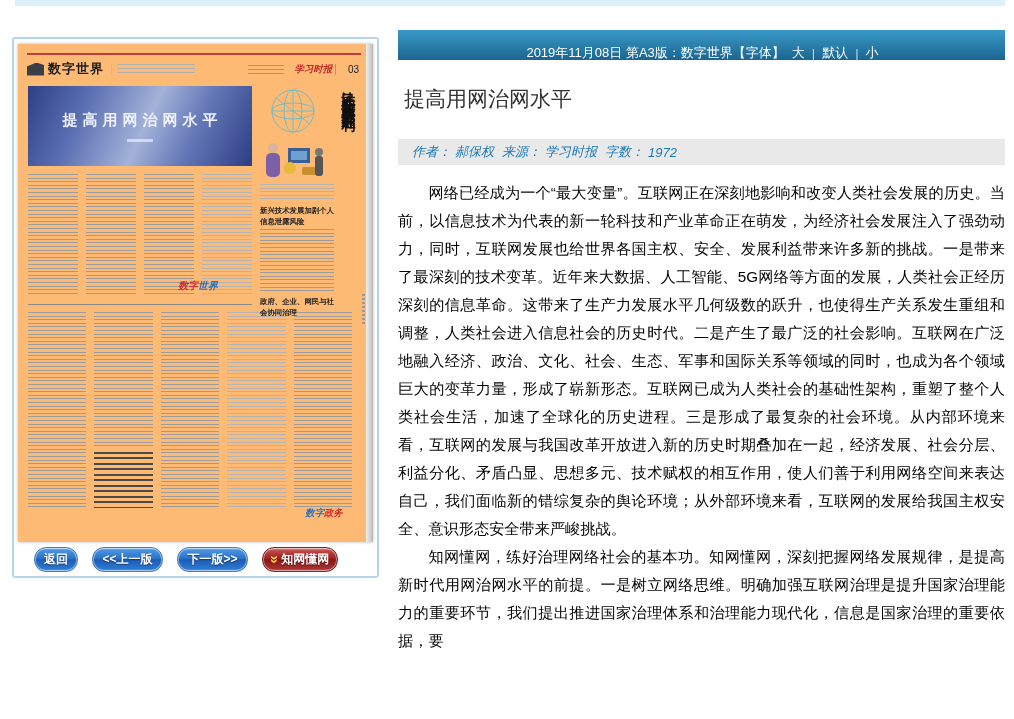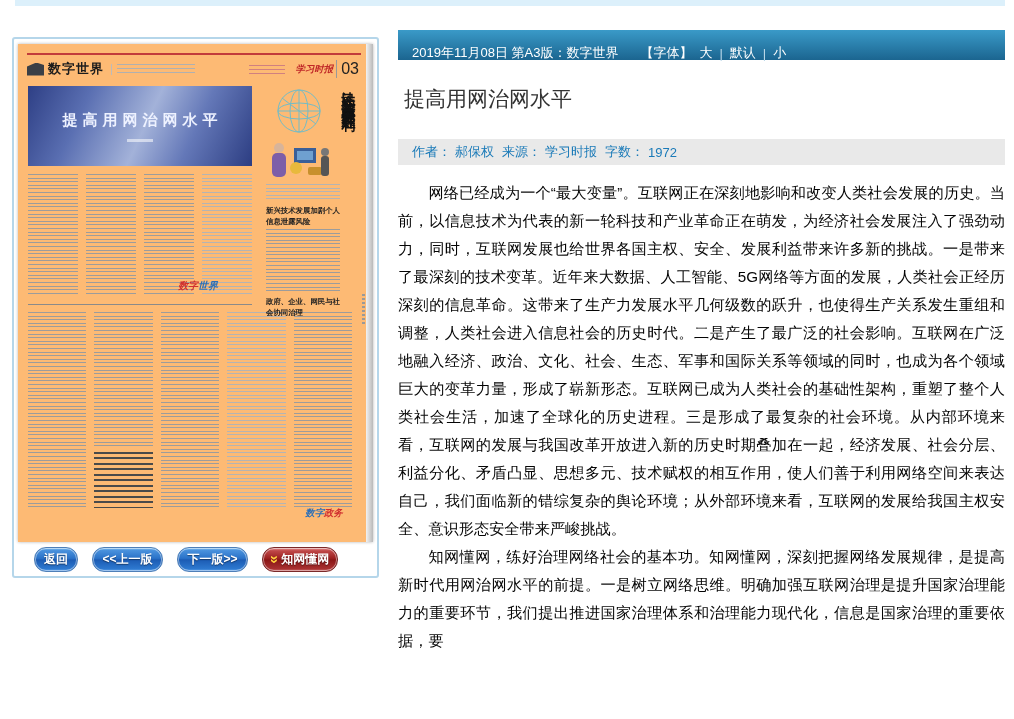--- a/index.html
+++ b/index.html
@@ -29,41 +29,41 @@
                 clip-path:polygon(0 30%,55% 0,100% 20%,100% 100%,0 100%);}
   .np-mast-title{font-size:13px;font-weight:bold;color:#1c1c1c;letter-spacing:1px;white-space:nowrap;}
   .np-head-sim{width:78px;height:11px;margin-left:7px;border-left:1px solid #bbb;padding-left:5px;
                background-image:repeating-linear-gradient(to bottom,#b0b0b0 0,#b0b0b0 1px,transparent 1px,transparent 4px);
                background-clip:content-box;}
   .np-head-spacer{flex:1;}
   .np-red-sim{width:36px;height:9px;margin-right:4px;
               background-image:repeating-linear-gradient(to bottom,#d08080 0,#d08080 1px,transparent 1px,transparent 4px);}
   .np-paper-logo{color:#c02828;font-size:11px;font-weight:bold;font-style:italic;
                  font-family:"Liberation Serif","DejaVu Serif",serif;transform:scale(.85);transform-origin:right center;white-space:nowrap;}
-  .np-page-no{font-size:16px;color:#222;border-left:1px solid #999;padding-left:4px;margin-left:3px;}
+  .np-page-no{font-size:10px;color:#222;border-left:1px solid #999;padding-left:12px;margin-left:3px;}
 
   .np-banner{position:absolute;top:42px;left:10px;width:224px;height:80px;
              background:linear-gradient(115deg,#2e3f85 0%,#5a6fb2 25%,#a3b2d9 52%,#6478b8 72%,#2c3d82 100%);
              display:flex;flex-direction:column;align-items:center;justify-content:center;}
   .np-banner-title{color:#eef2ff;font-size:15px;font-weight:bold;letter-spacing:5px;text-indent:5px;
                    font-family:"Liberation Serif","DejaVu Serif",serif;white-space:nowrap;}
   .np-banner-byline{width:26px;height:3px;background:rgba(255,255,255,.55);margin-top:9px;}
 
   .sim{background-image:repeating-linear-gradient(to bottom,#9c9c9c 0,#9c9c9c 1px,transparent 1px,transparent 3.6px);}
   .sim-light{background-image:repeating-linear-gradient(to bottom,#b4b4b4 0,#b4b4b4 1px,transparent 1px,transparent 3.6px);}
   .sim-bold{background-image:repeating-linear-gradient(to bottom,#4a4a4a 0,#4a4a4a 2px,transparent 2px,transparent 5.5px);}
   .np-cols{position:absolute;left:10px;display:flex;gap:8px;}
   .np-cols .col{flex:1;}
   .np-cols-top{top:130px;width:224px;height:120px;}
   .np-divider{position:absolute;top:260px;left:10px;width:224px;border-top:1px solid #8a8a8a;}
   .np-cols-bottom{top:268px;width:324px;height:196px;}
   .col-stack{display:flex;flex-direction:column;gap:5px;}
   .col-stack .fill{flex:1;}
 
-  .np-right{position:absolute;left:248px;top:42px;width:74px;display:flex;flex-direction:column;}
+  .np-right{position:absolute;left:242px;top:42px;width:74px;display:flex;flex-direction:column;}
   .np-subhead{font-size:10px;font-weight:bold;color:#222;line-height:1.35;width:136%;
               transform:scale(.74);transform-origin:0 0;}
   .np-vert{position:absolute;right:16px;top:36px;height:232px;writing-mode:vertical-rl;
            font-size:14px;font-weight:bold;letter-spacing:2px;color:#111;
            font-family:"Liberation Serif","DejaVu Serif",serif;}
   .np-vert-byline{position:absolute;right:8px;top:250px;width:3px;height:30px;
                   background-image:repeating-linear-gradient(to bottom,#999 0,#999 2px,transparent 2px,transparent 4px);}
 
   .np-logo-mid{position:absolute;left:158px;top:234px;font-size:11px;font-weight:bold;
                font-style:italic;transform:scale(.9);white-space:nowrap;}
@@ -81,29 +81,29 @@
   .gbtn-back{width:44px;}
   .gbtn-prev,.gbtn-next{width:71px;}
   .gbtn-dl{width:76px;border:1px solid #7a2a2a;gap:2px;
         background:linear-gradient(to bottom,#e89a9a 0%,#c04848 12%,#9c2020 45%,#8a1616 52%,#a83030 90%,#c86a6a 100%);}
   .dl-icon{display:inline-block;color:#ffd23f;font-size:15px;font-weight:bold;
            transform:rotate(90deg);line-height:1;text-shadow:none;}
 
   
   .right-panel{position:absolute;left:398px;top:30px;width:607px;}
   .rp-bar{height:30px;background:linear-gradient(to bottom,#3a9ac8,#1b6590);
-          display:flex;align-items:center;justify-content:flex-start;
-          padding:16px 12px 0 14px;box-sizing:border-box;color:#fff;font-size:13px;gap:22px;}
+          display:flex;align-items:center;justify-content:center;
+          padding:16px 12px 0 14px;box-sizing:border-box;color:#fff;font-size:13px;}
   .rp-bar-right{display:flex;align-items:center;gap:7px;}
   .rp-bar-right .sep{color:#bcd9ea;}
   .rp-bar-right .size-opt{cursor:pointer;}
   .rp-title{margin:25px 0 0 6px;font-size:21px;color:#333;font-weight:400;}
   .rp-meta{margin-top:26px;background:#e9e9e9;height:26px;display:flex;align-items:center;
            padding:0 14px;font-size:13px;color:#1a7ab8;}
-  .rp-meta span{margin-right:4px;white-space:nowrap;}
+  .rp-meta span{margin-right:4px;white-space:nowrap;font-style:italic;}
   .rp-meta .gap{margin-right:8px;}
   .rp-body{margin-top:14px;font-size:15.2px;line-height:28px;color:#050505;text-align:justify;}
   .rp-body p{margin:0;text-indent:2em;}
 </style>
 </head>
 <body>
 
 <div class="page">
   <div class="top-strip"></div>
 

